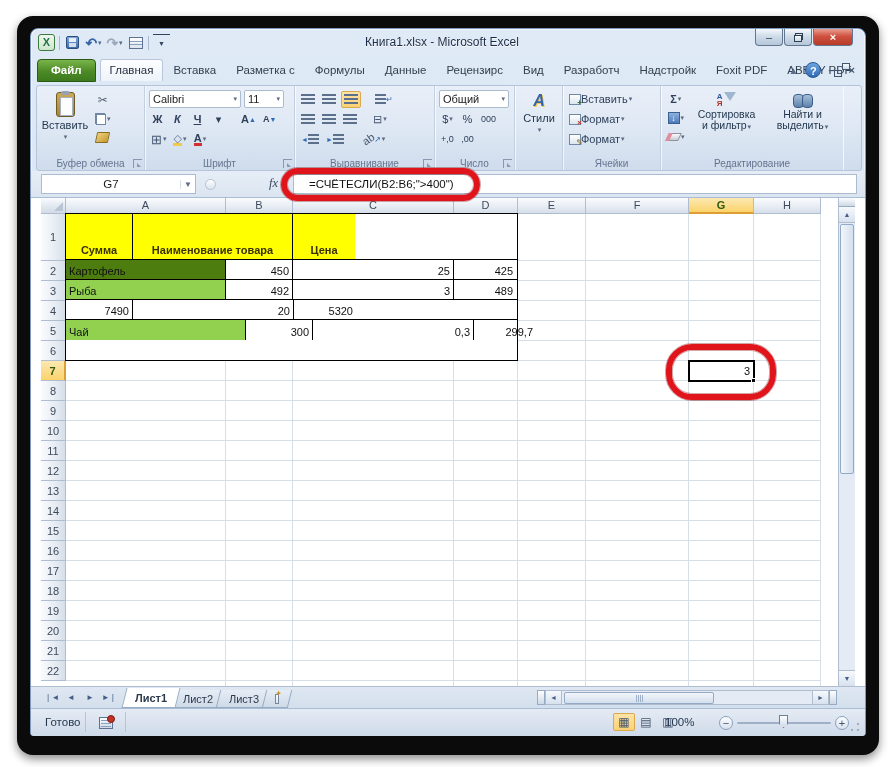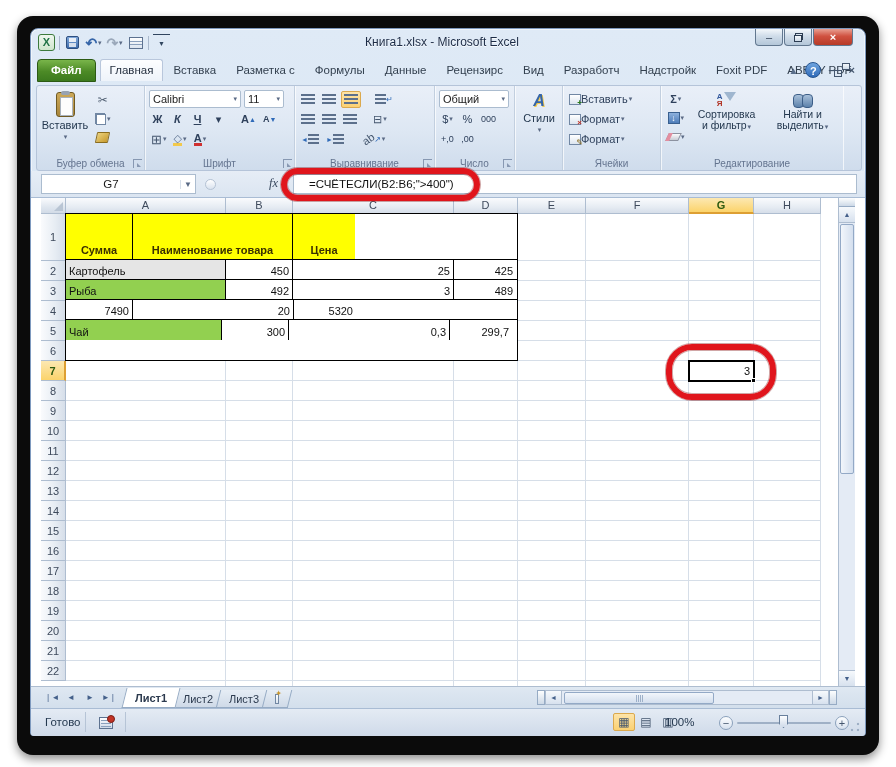--- a/index.html
+++ b/index.html
@@ -533,38 +533,38 @@
         <div class="hline" style="top: 462px; left: 35px; width: 755px;"></div>
         <div class="rowhead" style="top: 463px; height: 20px;">22</div>
         <div class="hline" style="top: 482px; left: 35px; width: 755px;"></div>
         <div class="tbl">
           <div class="trow hdr">
             <div class="tcell hdrc" style="width: 67px; flex: 0 0 auto; background: rgb(255, 255, 0);">Сумма</div>
             <div class="tcell hdrc" style="width: 160px; flex: 0 0 auto; background: rgb(255, 255, 0);">Наименование товара</div>
             <div class="tcell hdrc" style="width: 62px; flex: 0 0 auto; background: rgb(255, 255, 0);">Цена</div>
           </div>
           <div class="trow">
-            <div class="tcell" style="width: 160px; flex: 0 0 auto; background: #e5e5e5;">Картофель</div>
+            <div class="tcell" style="width: 160px; flex: 0 0 auto; background: #4d7c0f;">Картофель</div>
             <div class="tcell num" style="width: 67px; flex: 0 0 auto;">450</div>
             <div class="tcell num" style="width: 161px; flex: 0 0 auto;">25</div>
             <div class="tcell num" style="width: 62px; flex: 0 0 auto;">425</div>
           </div>
           <div class="trow">
             <div class="tcell" style="width: 160px; flex: 0 0 auto; background: rgb(146, 208, 80);">Рыба</div>
             <div class="tcell num" style="width: 67px; flex: 0 0 auto;">492</div>
             <div class="tcell num" style="width: 161px; flex: 0 0 auto;">3</div>
             <div class="tcell num" style="width: 62px; flex: 0 0 auto;">489</div>
           </div>
           <div class="trow">
             <div class="tcell num" style="width: 67px; flex: 0 0 auto;">7490</div>
             <div class="tcell num" style="width: 161px; flex: 0 0 auto;">20</div>
             <div class="tcell num" style="width: 62px; flex: 0 0 auto;">5320</div>
           </div>
           <div class="trow">
-            <div class="tcell" style="width: 156px; flex: 0 0 auto; background: rgb(146, 208, 80);">Чай</div>
+            <div class="tcell" style="width: 180px; flex: 0 0 auto; background: rgb(146, 208, 80);">Чай</div>
             <div class="tcell num" style="width: 67px; flex: 0 0 auto;">300</div>
             <div class="tcell num" style="width: 161px; flex: 0 0 auto;">0,3</div>
             <div class="tcell num" style="width: 62px; flex: 0 0 auto;">299,7</div>
           </div>
         </div>
         <div class="selcell" style="left: 657px; top: 162px; width: 67px; height: 22px;">3<span class="handle"></span></div>
       </div>
 
     <div class="sheetbar">
       <div class="navbtns">

